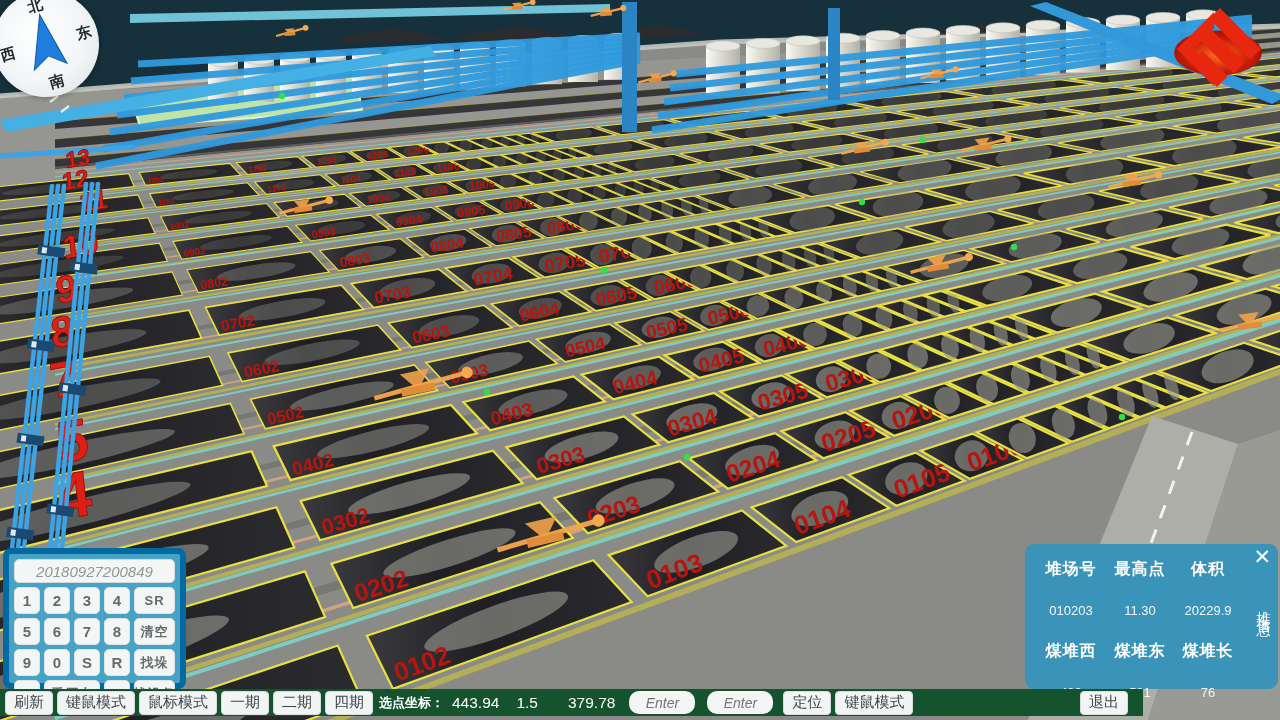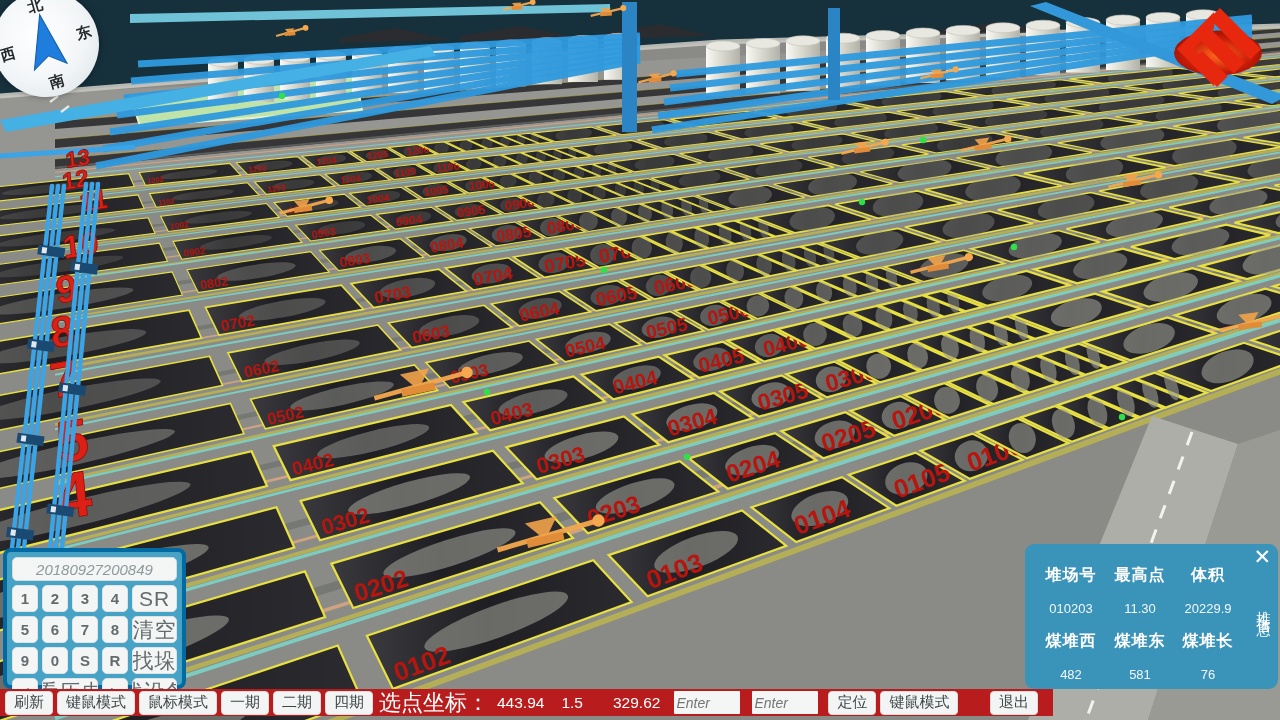--- a/index.html
+++ b/index.html
@@ -17,55 +17,55 @@
   #compass .e{top:50%;right:6px;transform:translateY(-50%);}
   #compass .s{bottom:4px;left:50%;transform:translateX(-50%);}
   #compass .w{top:50%;left:6px;transform:translateY(-50%);}
   #compass svg{position:absolute;left:50%;top:50%;transform:translate(-50%,-52%) rotate(4deg);}
 
   
   #logo{position:absolute;left:1164px;top:8px;width:108px;height:84px;}
 
   
   #keypad{position:absolute;left:3px;top:548px;width:183px;height:141px;background:#47a3c6;
-    border:4px solid #0369a1;border-radius:8px;box-sizing:border-box;padding:5px;}
+    border:6px solid #0369a1;border-radius:8px;box-sizing:border-box;padding:5px;}
   #keypad input{display:block;width:100%;height:24px;box-sizing:border-box;border:1px solid #d7dbdb;
     border-radius:5px;background:#f4f6f6;color:#8f999b;font-style:italic;font-size:15px;
     text-align:center;font-family:inherit;outline:none;}
   .kgrid{display:grid;grid-template-columns:26px 26px 26px 26px 1fr;gap:4px;margin-top:4px;}
   .kbtn{height:25px;background:#f4f6f6;border:1px solid #e0e3e3;border-radius:5px;
     display:flex;align-items:center;justify-content:center;color:#646b6d;font-size:15px;
     font-weight:600;cursor:pointer;white-space:nowrap;overflow:hidden;}
-  .kbtn.cn{font-weight:400;font-size:21px;letter-spacing:1px;}
+  .kbtn.cn{font-weight:700;font-size:13px;letter-spacing:1px;}
   .kbtn.span2{grid-column:span 2;}
 
   
   #info{position:absolute;left:1025px;top:544px;width:253px;height:145px;background:#3a93b9;
     border-radius:9px;color:#fff;}
   #info .close{position:absolute;top:1px;right:7px;font-size:21px;font-weight:bold;cursor:pointer;
     color:#fff;line-height:24px;}
-  #info .grid{position:absolute;left:10px;top:16px;width:208px;display:grid;
-    grid-template-columns:72px 66px 70px;row-gap:2px;}
+  #info .grid{position:absolute;left:10px;top:10px;width:208px;display:grid;
+    grid-template-columns:72px 66px 70px;row-gap:10px;}
   #info .grid div{height:31px;display:flex;align-items:center;justify-content:center;
     white-space:nowrap;}
   #info .hd{font-size:16px;font-weight:bold;letter-spacing:1px;}
   #info .val{font-size:13px;color:#f2f8fa;}
   #info .side{position:absolute;right:5px;top:56px;writing-mode:vertical-rl;text-orientation:upright;
     font-size:14px;letter-spacing:4px;color:#fff;}
 
   
-  #bar{position:absolute;left:0;top:689px;width:1053px;height:27px;background:#b91c1c;
+  #bar{position:absolute;left:0;top:689px;width:1143px;height:27px;background:#14532d;
     display:flex;align-items:center;padding:0 5px;box-sizing:border-box;}
   .tbtn{height:22px;background:#f3f5f5;border:1px solid #dadddd;border-radius:4px;
     display:flex;align-items:center;justify-content:center;padding:0 8px;margin-right:4px;
     color:#3f4648;font-size:15px;font-weight:500;cursor:pointer;white-space:nowrap;}
-  #bar .lbl{color:#fff;font-size:22px;font-weight:400;margin:0 0 0 2px;white-space:nowrap;}
+  #bar .lbl{color:#fff;font-size:13px;font-weight:700;margin:0 0 0 2px;white-space:nowrap;}
   #bar .cv{color:#fff;font-size:15.5px;white-space:nowrap;}
-  #bar input{width:62px;height:21px;border:none;border-radius:1px;background:#f4f6f6;
-    font-style:italic;font-size:14px;color:#9aa4a6;outline:none;
+  #bar input{width:62px;height:21px;border:none;border-radius:10px;background:#f4f6f6;
+    font-style:italic;font-size:14px;color:#9aa4a6;text-align:center;outline:none;
     font-family:inherit;}
   #bar .spacer{flex:1;}
 </style>
 </head>
 <body>
 
 <div id="app">
 
   <svg id="scene" viewBox="0 0 1280 720">
       <defs>
@@ -896,21 +896,21 @@
   <div id="bar">
     <div class="tbtn">刷新</div>
     <div class="tbtn">键鼠模式</div>
     <div class="tbtn">鼠标模式</div>
     <div class="tbtn">一期</div>
     <div class="tbtn">二期</div>
     <div class="tbtn">四期</div>
     <div class="lbl">选点坐标：</div>
     <div class="cv" style="margin-left:8px">443.94</div>
     <div class="cv" style="margin-left:17px">1.5</div>
-    <div class="cv" style="margin-left:30px">329.62</div>
+    <div class="cv" style="margin-left:30px">379.78</div>
     <input style="margin-left: 14px;" placeholder="Enter">
     <input style="margin-left: 12px; margin-right: 10px;" placeholder="Enter">
     <div class="tbtn">定位</div>
     <div class="tbtn">键鼠模式</div>
     <div class="spacer"></div>
     <div class="tbtn" style="margin-right:10px">退出</div>
   </div>
 </div>
 
 </body></html>

